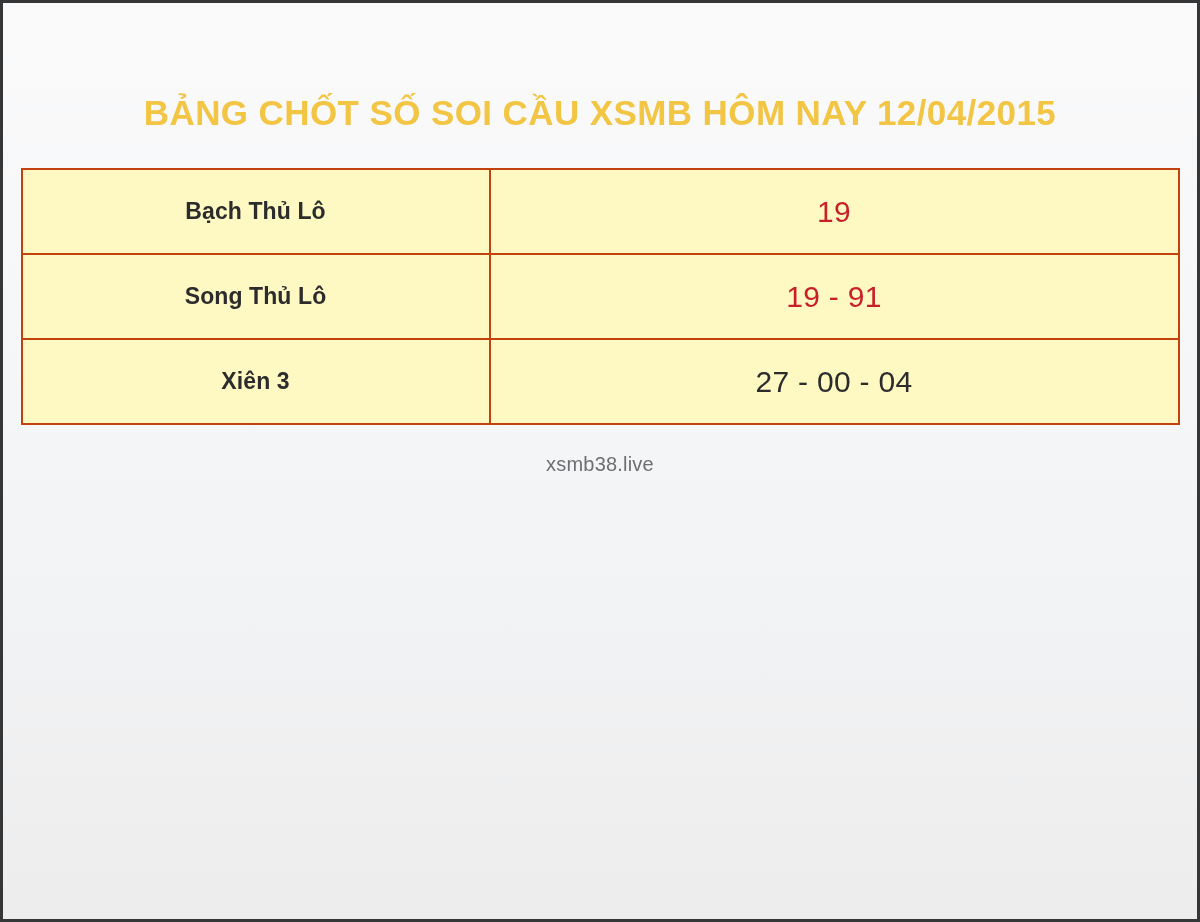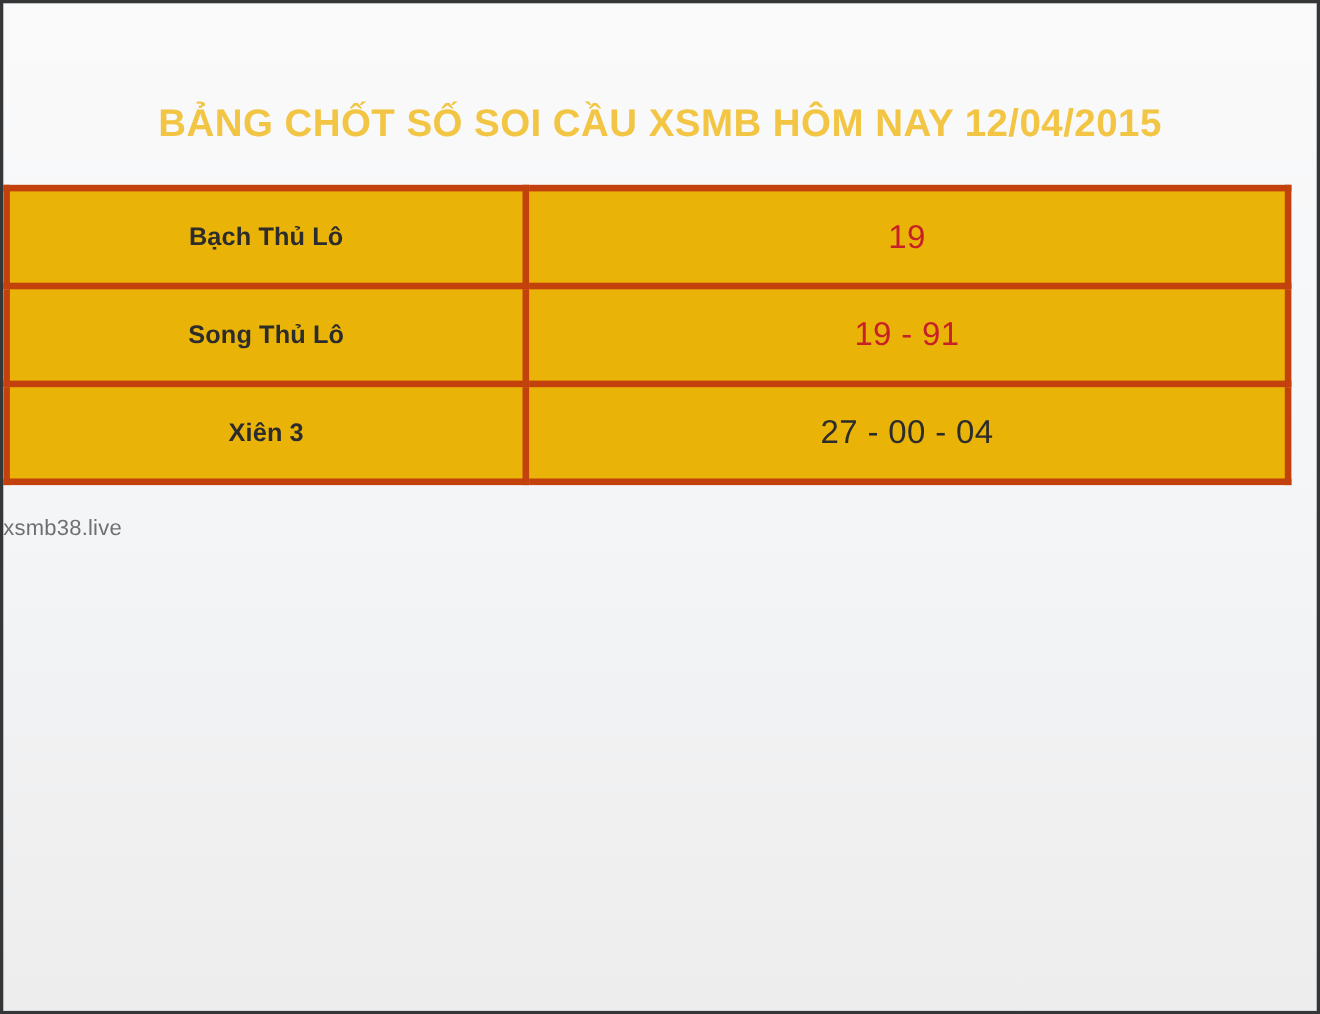--- a/index.html
+++ b/index.html
@@ -15,20 +15,21 @@
   }
 
   .page-frame {
     box-sizing: border-box;
     width: 1200px;
     height: 922px;
     border: 3px solid #343638;
     background: linear-gradient(180deg, #fafafb 0%, #f5f6f7 45%, #ededee 100%);
     display: flex;
     flex-direction: column;
+    align-items: center;
   }
 
   .board-title {
     margin-top: 92px;
     font-size: 35px;
     font-weight: bold;
     letter-spacing: 0.4px;
     color: #f2c544;
     text-align: center;
     line-height: 1;
@@ -38,22 +39,22 @@
 
   .board-table {
     margin-top: 38px;
     width: 1113px;
     border-collapse: collapse;
     table-layout: fixed;
     background: #ffffff;
   }
 
   .board-table td {
-    border: 6px solid #c2410c;
-    background: #eab308;
+    border: 2px solid #c2410c;
+    background: #fef9c3;
     height: 83px;
     padding: 0 10px;
     text-align: center;
     vertical-align: middle;
   }
 
   .col-label {
     width: 446px;
   }
   .col-value {

